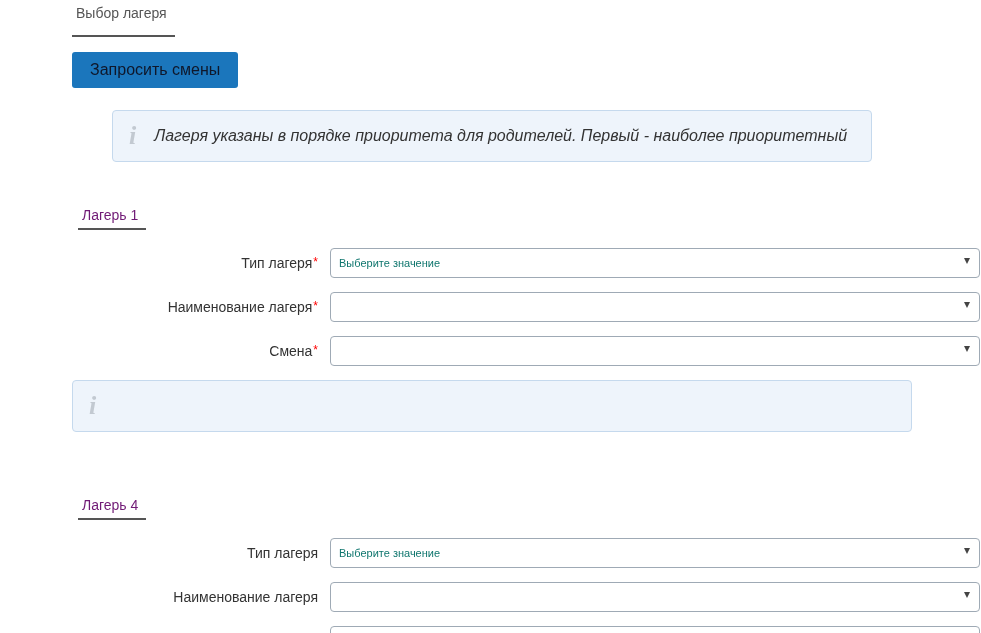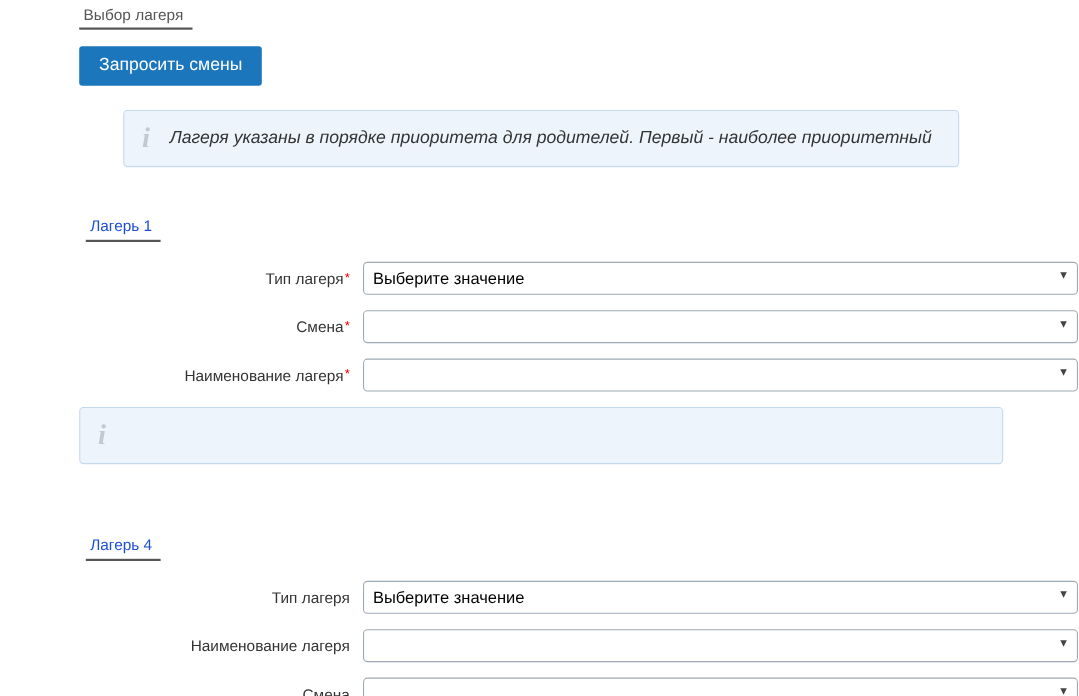--- a/index.html
+++ b/index.html
@@ -6,32 +6,32 @@
     body {
       font-family: Arial, sans-serif;
       font-size: 14px;
       background: #fff;
       width: 981px;
       padding: 0 0 0 72px;
       color: #333;
     }
     .section-title {
       display: inline-block;
-      padding: 5px 8px 4px 4px;
+      padding: 5px 8px 14px 4px;
       border-bottom: 2px solid #555;
       color: #555;
       font-size: 14px;
       margin: 0;
     }
     .section-title-wrap {
       margin-bottom: 15px;
     }
     .btn-primary {
       background: #1b76bc;
-      color: #ffffff;
+      color: #0f172a;
       border: none;
       padding: 9px 18px;
       font-size: 16px;
       border-radius: 3px;
       cursor: pointer;
       margin-bottom: 22px;
     }
     .info-banner {
       margin-left: 40px;
       border: 1px solid #c5d9ed;
@@ -68,21 +68,21 @@
       font-size: 16px;
       color: #333;
     }
     .group-title-wrap {
       margin-bottom: 18px;
     }
     .group-title {
       display: inline-block;
       padding: 5px 8px 5px 4px;
       border-bottom: 2px solid #555;
-      color: #1d4ed8;
+      color: #701a75;
       font-size: 14px;
       margin-left: 6px;
     }
     .form-row {
       display: flex;
       align-items: center;
       margin-bottom: 14px;
     }
     .form-label {
       width: 248px;
@@ -96,22 +96,22 @@
       font-size: 12px;
       vertical-align: top;
       margin-left: 1px;
     }
     .form-select {
       width: 650px;
       height: 30px;
       border: 1px solid #9faab5;
       border-radius: 4px;
       padding: 4px 8px;
-      font-size: 15px;
-      color: #000000;
+      font-size: 11px;
+      color: #0f766e;
       background: #fff;
       margin-left: 10px;
       appearance: none;
       -webkit-appearance: none;
       position: relative;
     }
     .select-wrap {
       position: relative;
       width: 650px;
       margin-left: 10px;
@@ -158,30 +158,30 @@
   <div class="form-row">
     <label class="form-label"><span>Тип лагеря</span><span class="required">*</span></label>
     <div class="select-wrap">
       <select class="form-select">
         <option>Выберите значение</option>
       </select>
     </div>
   </div>
 
   <div class="form-row">
+    <label class="form-label"><span>Наименование лагеря</span><span class="required">*</span></label>
+    <div class="select-wrap">
+      <select class="form-select">
+        <option></option>
+      </select>
+    </div>
+  </div>
+
+  <div class="form-row">
     <label class="form-label"><span>Смена</span><span class="required">*</span></label>
-    <div class="select-wrap">
-      <select class="form-select">
-        <option></option>
-      </select>
-    </div>
-  </div>
-
-  <div class="form-row">
-    <label class="form-label"><span>Наименование лагеря</span><span class="required">*</span></label>
     <div class="select-wrap">
       <select class="form-select">
         <option></option>
       </select>
     </div>
   </div>
 
   <div class="info-banner-inner">
     <span class="info-icon">i</span>
   </div>

